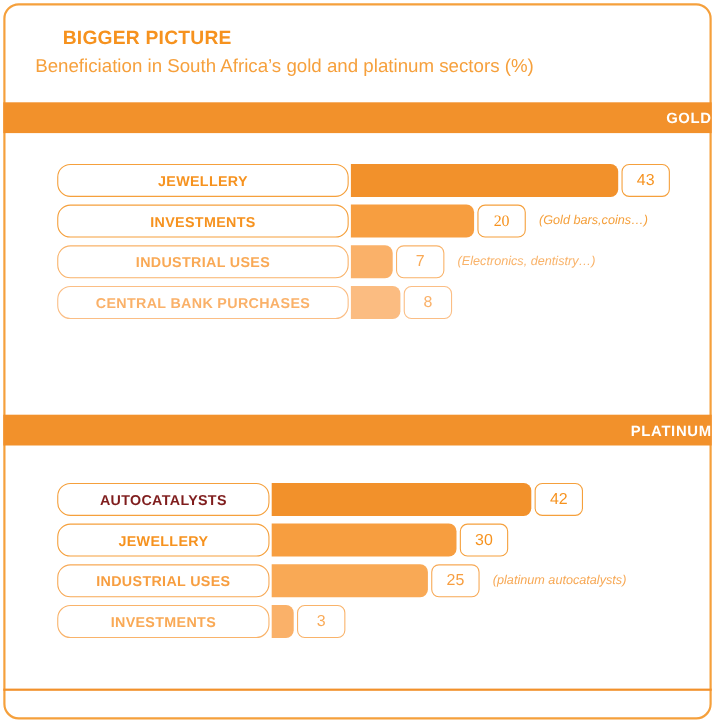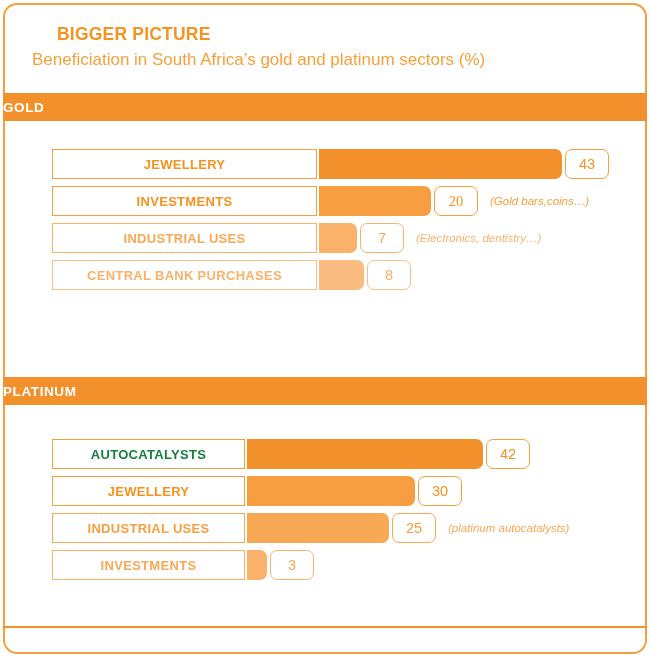--- a/index.html
+++ b/index.html
@@ -64,21 +64,21 @@
     left: -2px;
     width: 644px;
     height: 28px;
     background: #F2912B;
     color: #ffffff;
     font-size: 13.5px;
     font-weight: bold;
     letter-spacing: 0.6px;
     display: flex;
     align-items: center;
-    justify-content: flex-start;
+    justify-content: flex-end;
   }
   .band-gold { top: 88px; }
   .band-plat { top: 372px; }
 
   
   .rows {
     position: absolute;
     left: 0;
     width: 100%;
   }
@@ -90,21 +90,21 @@
     height: 30px;
     margin-bottom: 7px;
     display: flex;
     align-items: center;
   }
 
   .label-box {
     box-sizing: border-box;
     height: 30px;
     border: 1.6px solid #F5A03C;
-    border-radius: 0;
+    border-radius: 12px;
     background: #ffffff;
     display: flex;
     align-items: center;
     justify-content: center;
     font-size: 13px;
     font-weight: bold;
     letter-spacing: 0.3px;
     color: #F6921E;
     flex: 0 0 auto;
   }
@@ -202,21 +202,21 @@
           <div class="value-box" style="color: rgb(250, 177, 105); border-color: rgb(251, 190, 133);">8</div>
         </div>
       </div>
 
     <div class="band band-plat">
       <span>PLATINUM</span>
     </div>
 
     <div class="rows rows-plat" id="rows-plat">
         <div class="row">
-          <div class="label-box" style="color: #15803d; border-color: rgb(245, 160, 60); text-align: right;">AUTOCATALYSTS</div>
+          <div class="label-box" style="color: #7f1d1d; border-color: rgb(245, 160, 60); text-align: right;">AUTOCATALYSTS</div>
           <div class="bar" style="width: 236px; background: rgb(242, 145, 43);"></div>
           <div class="value-box" style="color: rgb(246, 146, 30); border-color: rgb(245, 160, 60);">42</div>
         </div>
         <div class="row">
           <div class="label-box" style="color: rgb(246, 146, 30); border-color: rgb(245, 160, 60);">JEWELLERY</div>
           <div class="bar" style="width: 168px; background: rgb(247, 158, 64);"></div>
           <div class="value-box" style="color: rgb(246, 146, 30); border-color: rgb(245, 160, 60);">30</div>
         </div>
         <div class="row">
           <div class="label-box" style="color: rgb(247, 158, 64); border-color: rgb(247, 169, 86);">INDUSTRIAL USES</div>

